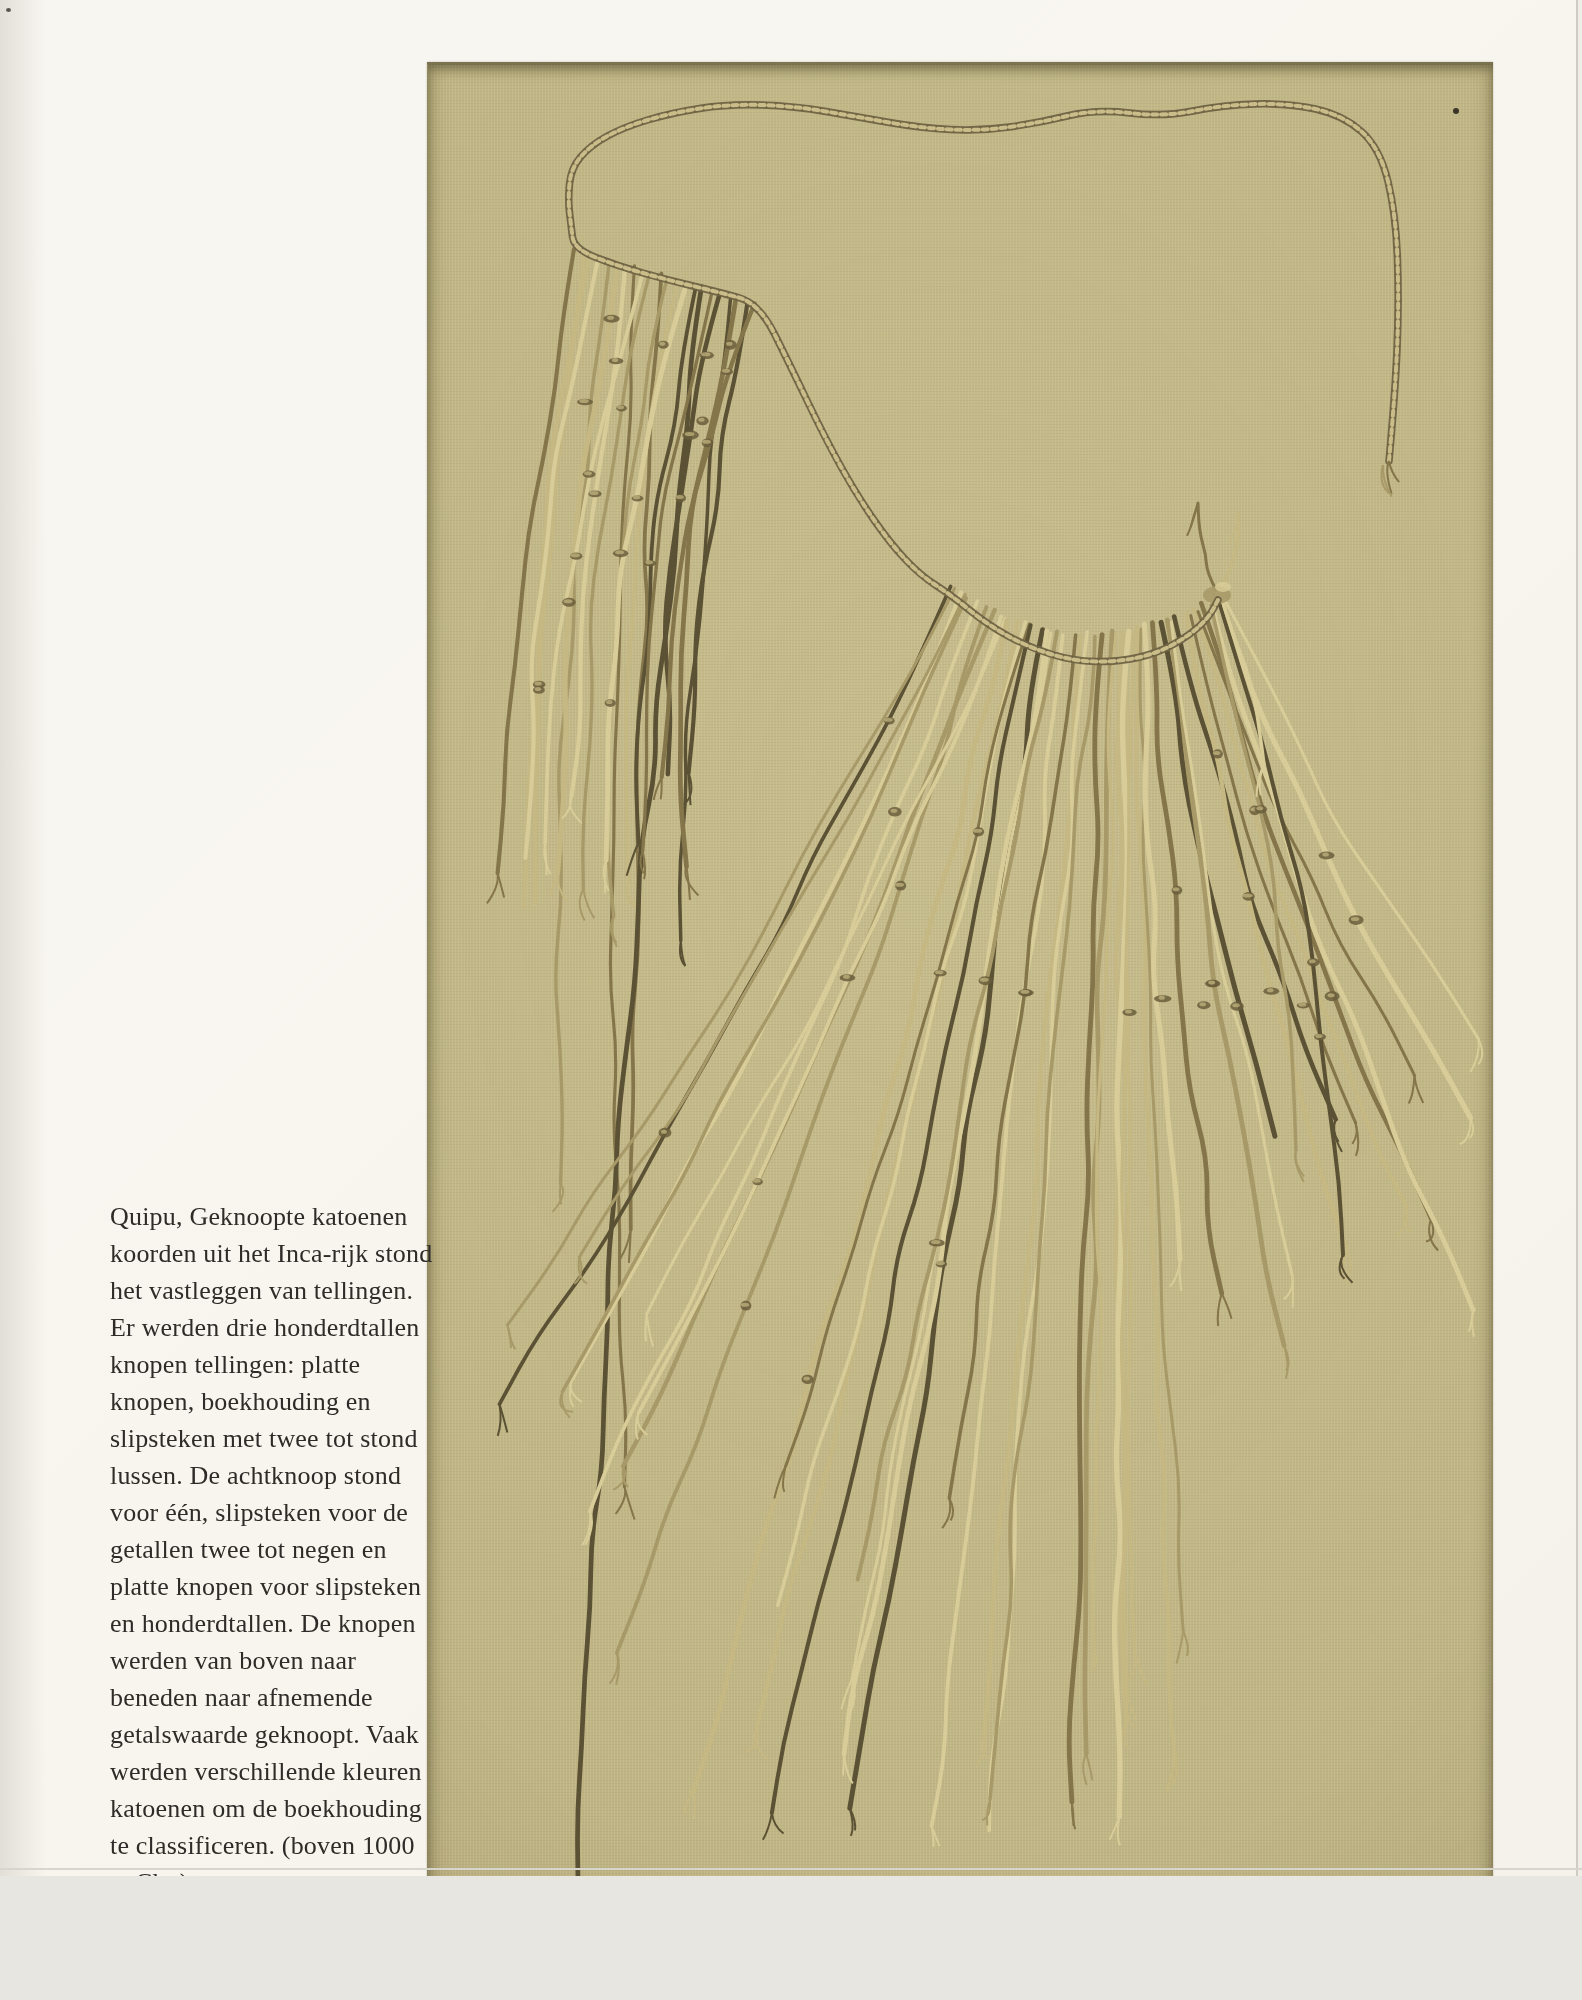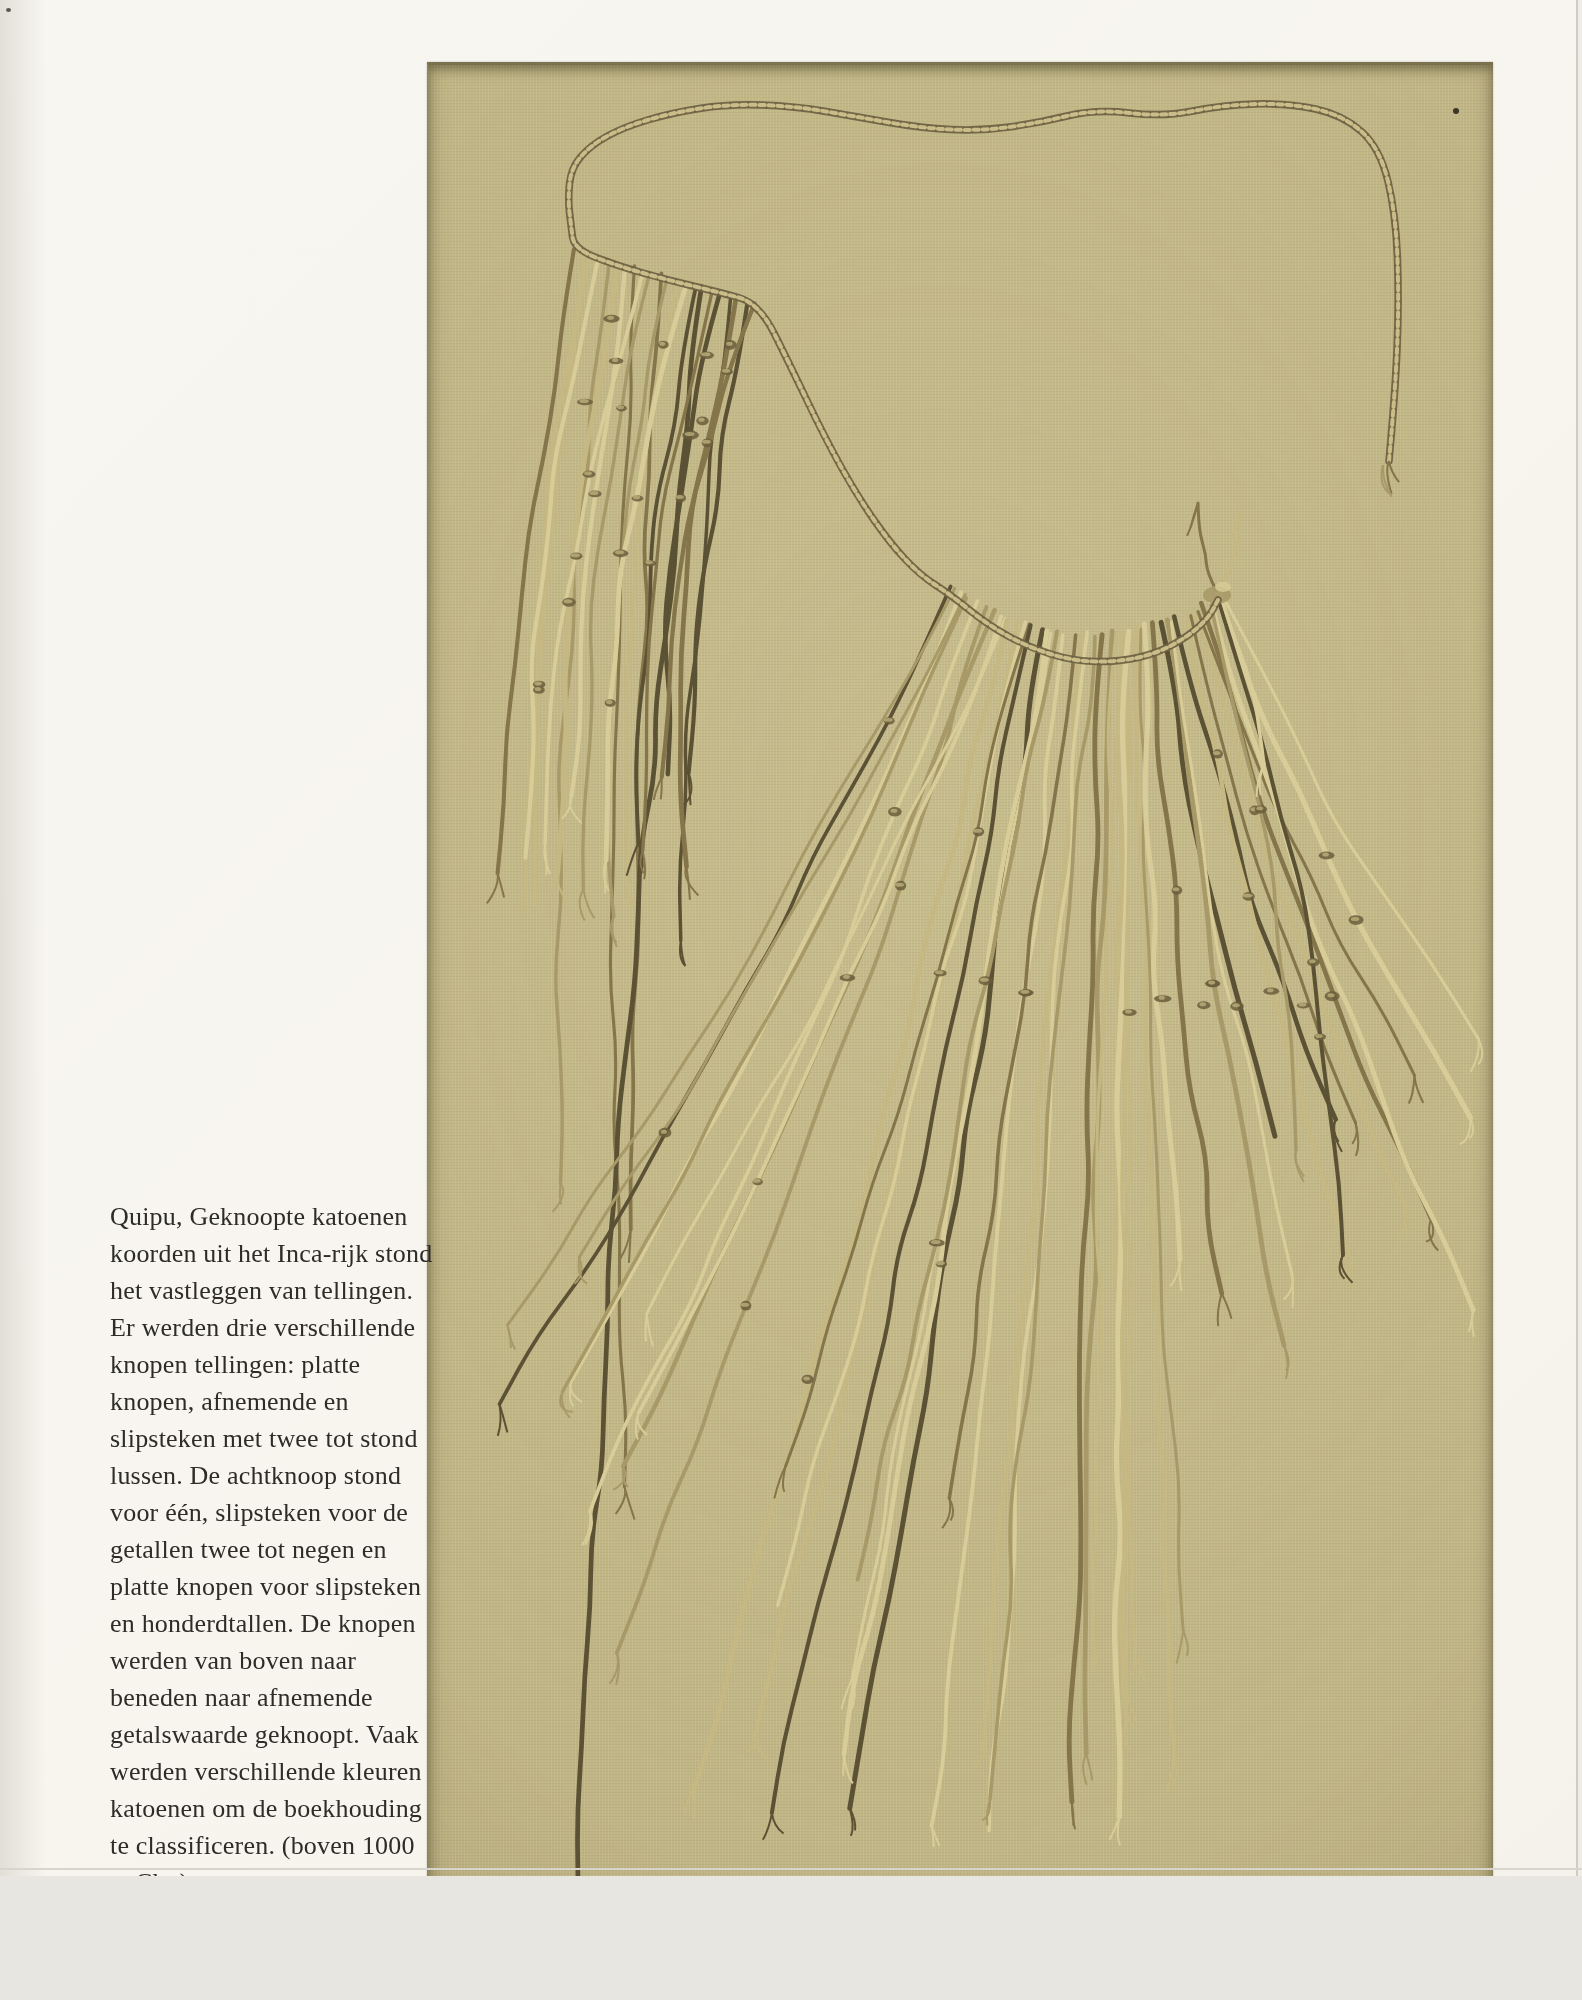--- a/index.html
+++ b/index.html
@@ -364,23 +364,23 @@
           <ellipse cx="831.8216169263319" cy="743.3507530846633" rx="3.371487219352275" ry="2" fill="#c6b882" opacity="0.7"></ellipse>
           <circle cx="1028" cy="46" r="3" fill="#3a3526"></circle>
         </g>
     </svg>
   </div>
 
   <div class="caption" style="color: rgb(46, 44, 40);">
       <div class="cap-line">Quipu, Geknoopte katoenen</div>
       <div class="cap-line">koorden uit het Inca-rijk stond</div>
       <div class="cap-line">het vastleggen van tellingen.</div>
-      <div class="cap-line">Er werden drie verschillende</div>
+      <div class="cap-line">Er werden drie honderdtallen</div>
       <div class="cap-line">knopen tellingen: platte</div>
-      <div class="cap-line">knopen, afnemende en</div>
+      <div class="cap-line">knopen, boekhouding en</div>
       <div class="cap-line">slipsteken met twee tot stond</div>
       <div class="cap-line">lussen. De achtknoop stond</div>
       <div class="cap-line">voor één, slipsteken voor de</div>
       <div class="cap-line">getallen twee tot negen en</div>
       <div class="cap-line">platte knopen voor slipsteken</div>
       <div class="cap-line">en honderdtallen. De knopen</div>
       <div class="cap-line">werden van boven naar</div>
       <div class="cap-line">beneden naar afnemende</div>
       <div class="cap-line">getalswaarde geknoopt. Vaak</div>
       <div class="cap-line">werden verschillende kleuren</div>

